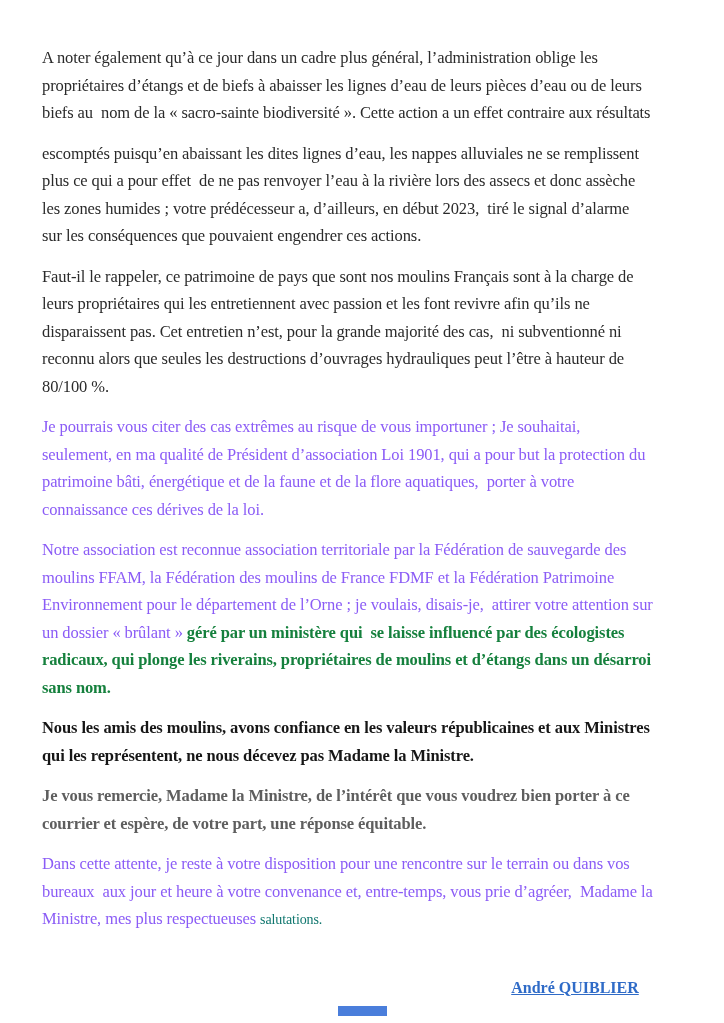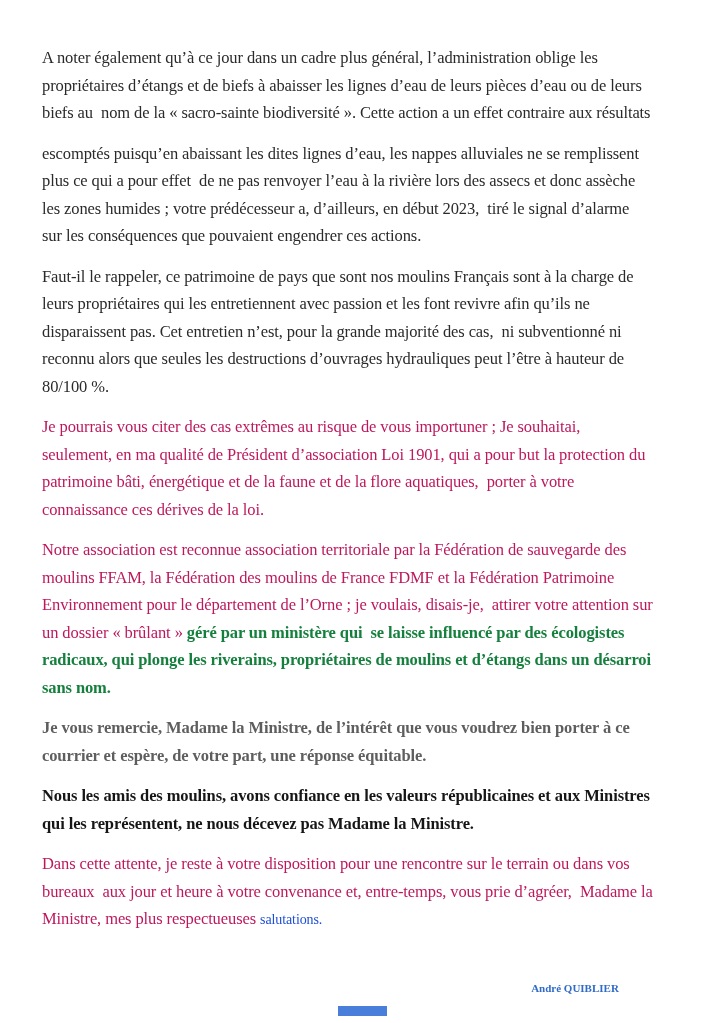--- a/index.html
+++ b/index.html
@@ -17,35 +17,36 @@
     font-size: 16.5px;
     line-height: 27.5px;
     letter-spacing: -0.1px;
     margin: 0 0 13px 0;
     white-space: pre-wrap;
     text-align: left;
   }
   .para.gap { margin-top: 0; }
   .r-dark      { color: #2a2a2a; }
   .r-bold      { color: #161616; font-weight: bold; }
-  .r-gray      { color: #be185d; }
+  .r-gray      { color: #8b5cf6; }
   .r-darkbold  { color: #15803d; font-weight: bold; }
   .r-medium    { color: #5e5e5e; font-weight: bold; }
-  .r-smallgray { color: #1d4ed8; font-size: 14px; }
+  .r-smallgray { color: #0f766e; font-size: 14px; }
   .signature {
     margin-top: 40px;
     margin-left: 428px;
     width: 210px;
     text-align: center;
   }
   .sig-name {
     color: var(--accent-blue, #2f6bc7);
     font-weight: bold;
-    font-size: 11px;
+    font-size: 16px;
     line-height: 28px;
+    text-decoration: underline;
   }
   .sig-title {
     color: #4a4a4a;
     font-size: 16px;
     line-height: 28px;
   }
   .bottom-marker {
     position: absolute;
     left: 338px;
     top: 1006px;
@@ -57,22 +58,22 @@
 </head>
 <body>
 
 <div class="page">
   <div id="letter-body">
       <p class="para"><span class="r-dark">A noter également qu’à ce jour dans un cadre plus général, l’administration oblige les propriétaires d’étangs et de biefs à abaisser les lignes d’eau de leurs pièces d’eau ou de leurs biefs au  nom de la « sacro-sainte biodiversité ». Cette action a un effet contraire aux résultats</span></p>
       <p class="para"><span class="r-dark">escomptés puisqu’en abaissant les dites lignes d’eau, les nappes alluviales ne se remplissent plus ce qui a pour effet  de ne pas renvoyer l’eau à la rivière lors des assecs et donc assèche les zones humides ; votre prédécesseur a, d’ailleurs, en début 2023,  tiré le signal d’alarme sur les conséquences que pouvaient engendrer ces actions.</span></p>
       <p class="para gap"><span class="r-dark">Faut-il le rappeler, ce patrimoine de pays que sont nos moulins Français sont à la charge de leurs propriétaires qui les entretiennent avec passion et les font revivre afin qu’ils ne disparaissent pas. Cet entretien n’est, pour la grande majorité des cas,  ni subventionné ni reconnu alors que seules les destructions d’ouvrages hydrauliques peut l’être à hauteur de 80/100 %.</span></p>
       <p class="para"><span class="r-gray">Je pourrais vous citer des cas extrêmes au risque de vous importuner ; Je souhaitai, seulement, en ma qualité de Président d’association Loi 1901, qui a pour but la protection du patrimoine bâti, énergétique et de la faune et de la flore aquatiques,  porter à votre connaissance ces dérives de la loi.</span></p>
       <p class="para"><span class="r-gray">Notre association est reconnue association territoriale par la Fédération de sauvegarde des moulins FFAM, la Fédération des moulins de France FDMF et la Fédération Patrimoine Environnement pour le département de l’Orne ; je voulais, disais-je,  attirer votre attention sur un dossier « brûlant » </span><span class="r-darkbold">géré par un ministère qui  se laisse influencé par des écologistes radicaux, qui plonge les riverains, propriétaires de moulins et d’étangs dans un désarroi sans nom.</span></p>
+      <p class="para"><span class="r-bold">Nous les amis des moulins, avons confiance en les valeurs républicaines et aux Ministres qui les représentent, ne nous décevez pas Madame la Ministre.</span></p>
       <p class="para"><span class="r-medium">Je vous remercie, Madame la Ministre, de l’intérêt que vous voudrez bien porter à ce courrier et espère, de votre part, une réponse équitable.</span></p>
-      <p class="para"><span class="r-bold">Nous les amis des moulins, avons confiance en les valeurs républicaines et aux Ministres qui les représentent, ne nous décevez pas Madame la Ministre.</span></p>
       <p class="para"><span class="r-gray">Dans cette attente, je reste à votre disposition pour une rencontre sur le terrain ou dans vos bureaux  aux jour et heure à votre convenance et, entre-temps, vous prie d’agréer,  Madame la Ministre, mes plus respectueuses </span><span class="r-smallgray">salutations.</span></p>
     </div>
 
   <div class="signature">
     <div class="sig-name">André QUIBLIER</div>
     <div class="sig-title"></div>
   </div>
 
   <div class="bottom-marker"></div>
 </div>

